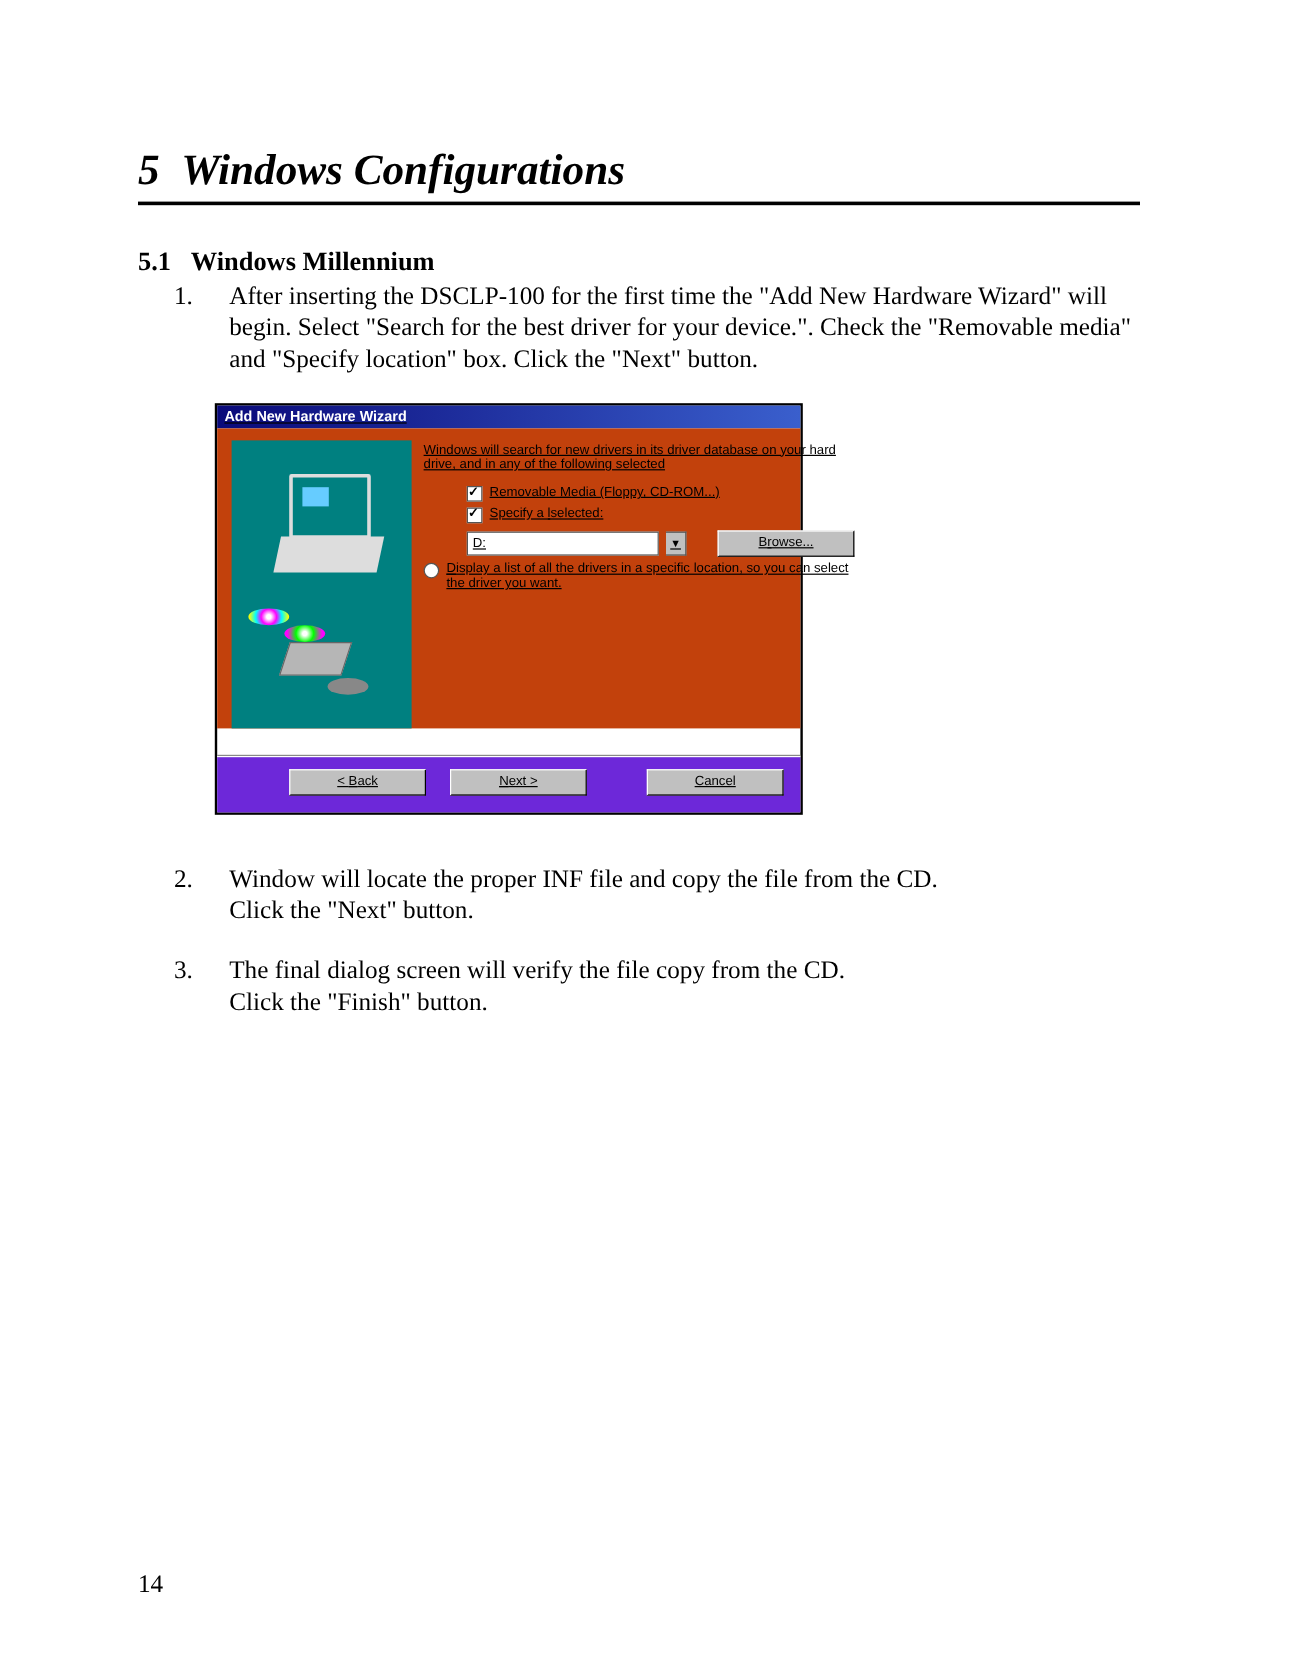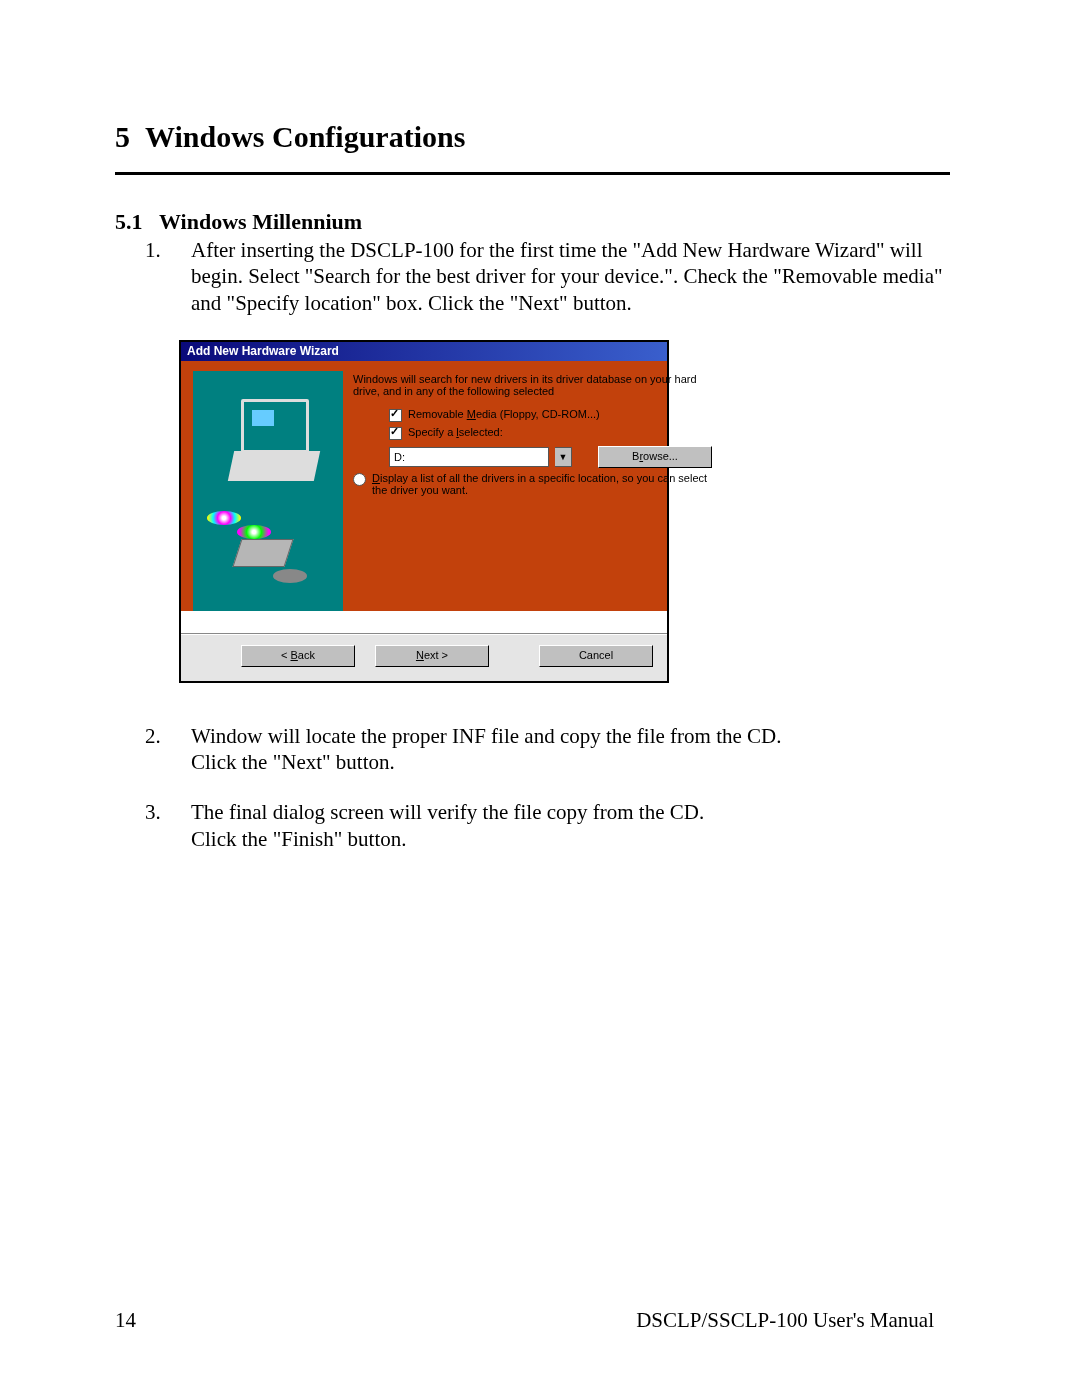--- a/index.html
+++ b/index.html
@@ -10,23 +10,24 @@
     color: #000;
     width: 1080px;
     height: 1397px;
     position: relative;
     box-sizing: border-box;
   }
   .page {
     padding: 120px 130px 0 115px;
   }
   .chapter-heading {
-    font-size: 30px;
+    font-size: 36px;
     font-weight: bold;
-    margin: 0 0 18px 0;
+    margin: 0 0 6px 0;
+    font-style: italic;
   }
   .h-rule, .h-rule-thin {
     border: none;
     height: 3px;
     background: #000;
     margin: 0 0 34px 0;
   }
   .section-heading {
     font-size: 22px;
     font-weight: bold;
@@ -44,20 +45,21 @@
   .step-body { flex: 1; }
 
   
   .wizard-wrap {
     margin: 12px 0 40px 64px;
     width: 490px;
     border: 2px solid #000;
     box-sizing: border-box;
     font-family: "MS Sans Serif", Tahoma, Arial, sans-serif;
     font-size: 11px;
+    text-decoration: underline;
   }
   .titlebar {
     background: linear-gradient(to right, #0a0a7a, #3a5fcd);
     color: #fff;
     font-weight: bold;
     padding: 2px 6px 3px 6px;
     font-size: 12px;
   }
   .wiz-body {
     background: #c2410c;
@@ -112,27 +114,27 @@
     background:#fff; border:1px solid #555; height:18px; width:150px; padding:0 4px; font-family:inherit; font-size:11px;
     display:flex; align-items:center;
   }
   .loc-dd { width:16px; height:18px; background:#c0c0c0; border:1px solid #555; border-left:none; display:flex; align-items:center; justify-content:center; font-size:9px; }
   .win-btn {
     background:#c0c0c0; border:1px solid #000; border-top-color:#fff; border-left-color:#fff;
     height:20px; min-width:64px; font-family:inherit; font-size:11px; padding:0 24px; text-align:center; line-height:18px;
   }
   .wiz-divider { border:none; border-top:1px solid #888; border-bottom:1px solid #fff; margin: 22px 0 0 0; }
   .wiz-footer {
-    background:#e5e5e5; display:flex; justify-content:flex-end; gap:20px; padding: 10px 14px 14px 14px;
+    background:#6d28d9; display:flex; justify-content:flex-end; gap:20px; padding: 10px 14px 14px 14px;
   }
 
   
   .page-footer {
     position: absolute;
-    left: 0; right: 16px; bottom: 64px;
+    left: 0; right: 0; bottom: 64px;
     padding: 0 130px 0 115px;
     display: flex; justify-content: space-between;
     font-size: 21px;
   }
 </style>
 </head>
 <body>
 
 <div class="page">
   <h1 class="chapter-heading">
@@ -222,14 +224,13 @@
     <span class="step-line">
         <span style="width:30px;"></span>
         <span class="step-num"></span>
         <span class="step-body">Click the "Finish" button.</span>
       </span>
   </p>
 </div>
 
 <div class="page-footer">
   <span>14</span>
-  <span>DSCLP/SSCLP-100 User's Manual</span>
 </div>
 
 </body></html>

